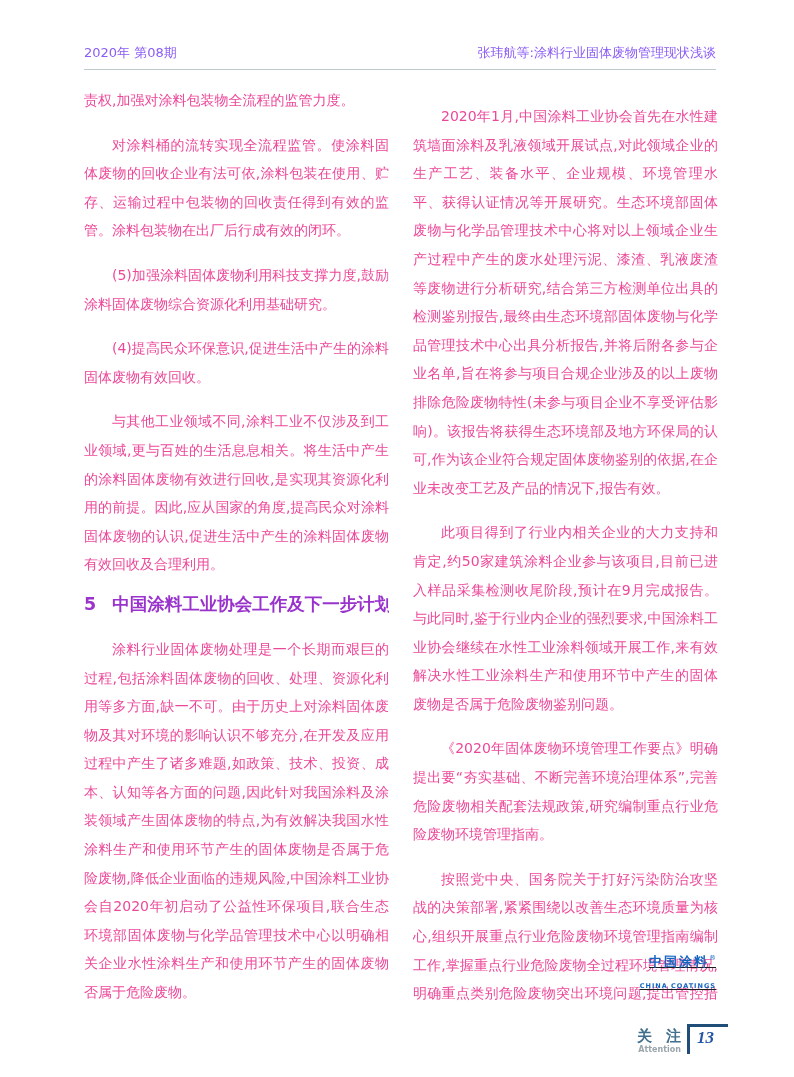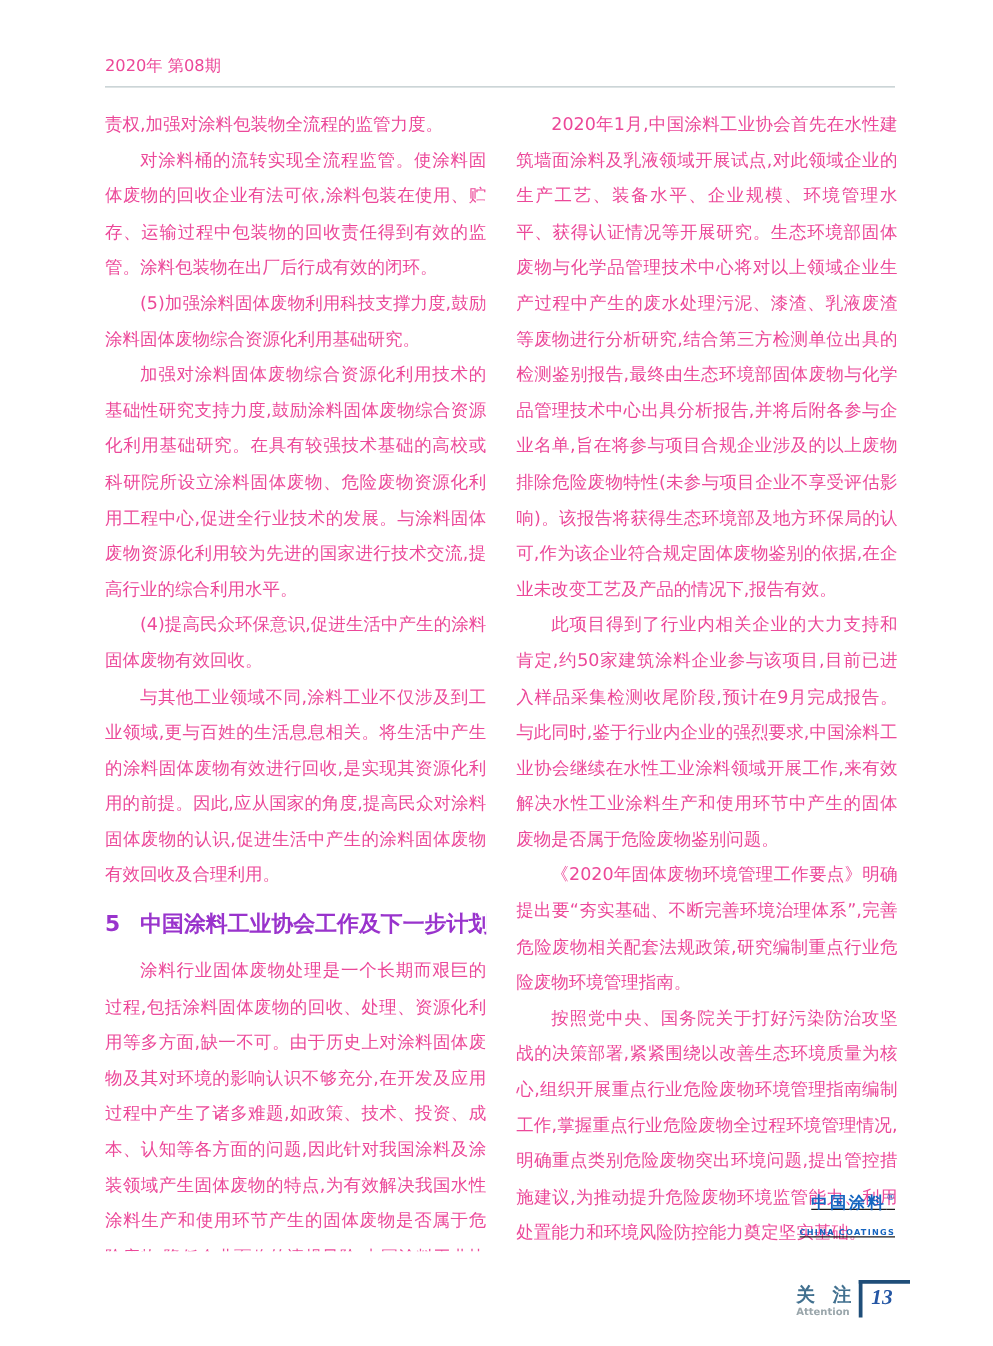--- a/index.html
+++ b/index.html
@@ -9,39 +9,39 @@
     color:#1c1c1c;
     position:relative;
     overflow:hidden;
   }
   .page{position:absolute;inset:0;background:#fff;}
 
   
   .page-header{
     position:absolute;left:84px;right:78px;top:44px;
     display:flex;justify-content:space-between;
-    font-size:13px;color:#ec4899;
+    font-size:13px;color:#8b5cf6;
     padding-bottom:7px;
     border-bottom:1px solid #bcc8ca;
   }
 
   
   .columns{
     position:absolute;left:84px;top:86px;
     width:634px;height:915px;
     display:flex;gap:24px;
   }
   .col{width:305px;height:100%;overflow:hidden;}
   .col p{
     margin:0;
     font-size:14px;line-height:28.6px;
     text-align:justify;text-justify:inter-ideograph;
     color:#ec4899;
   }
-  .col p.indent{text-indent:2em;}
+  .col p.indent{text-indent:2em;margin-top:16px;}
 
   .section-heading{
     margin:10px 0 8px 0;
     font-size:17.5px;font-weight:bold;
     color:#9933cc;
     line-height:30px;
     white-space:nowrap;
   }
   .section-heading .sec-num{margin-right:16px;}
 
@@ -57,21 +57,21 @@
   .brand-sub{
     font-size:6.5px;font-weight:bold;color:#1565c0;letter-spacing:1px;
     margin-top:13px;
   }
 
   
   .page-footer{
     position:absolute;right:66px;top:1024px;
     display:flex;align-items:flex-start;
   }
-  .footer-label{margin-right:6px;margin-top:4px;}
+  .footer-label{text-align:right;margin-right:6px;margin-top:4px;}
   .footer-cn{
     font-size:15px;font-weight:bold;color:#41708f;letter-spacing:14px;
     margin-right:-14px; 
     display:block;line-height:16px;
   }
   .footer-en{
     display:block;font-size:8px;color:#9aa6ab;line-height:9px;margin-top:1px;font-weight:bold;
   }
   .page-number{
     border-top:3px solid #1f4e79;
@@ -83,29 +83,29 @@
     line-height:20px;
   }
 </style>
 </head>
 <body>
 
 <div class="page">
 
   <div class="page-header">
     <span>2020年 第08期</span>
+    <span>张玮航等:涂料行业固体废物管理现状浅谈</span>
   </div>
 
   <div class="columns">
 
     <div class="col">
       <p>责权,加强对涂料包装物全流程的监管力度。</p>
       <p class="indent">对涂料桶的流转实现全流程监管。使涂料固体废物的回收企业有法可依,涂料包装在使用、贮存、运输过程中包装物的回收责任得到有效的监管。涂料包装物在出厂后行成有效的闭环。</p>
       <p class="indent">(5)加强涂料固体废物利用科技支撑力度,鼓励涂料固体废物综合资源化利用基础研究。</p>
-      <p class="indent">加强对涂料固体废物综合资源化利用技术的基础性研究支持力度,鼓励涂料固体废物综合资源化利用基础研究。在具有较强技术基础的高校或科研院所设立涂料固体废物、危险废物资源化利用工程中心,促进全行业技术的发展。与涂料固体废物资源化利用较为先进的国家进行技术交流,提高行业的综合利用水平。</p>
       <p class="indent">(4)提高民众环保意识,促进生活中产生的涂料固体废物有效回收。</p>
       <p class="indent">与其他工业领域不同,涂料工业不仅涉及到工业领域,更与百姓的生活息息相关。将生活中产生的涂料固体废物有效进行回收,是实现其资源化利用的前提。因此,应从国家的角度,提高民众对涂料固体废物的认识,促进生活中产生的涂料固体废物有效回收及合理利用。</p>
 
       <h2 class="section-heading">
         <span class="sec-num">5</span><span>中国涂料工业协会工作及下一步计划</span>
       </h2>
 
       <p class="indent">涂料行业固体废物处理是一个长期而艰巨的过程,包括涂料固体废物的回收、处理、资源化利用等多方面,缺一不可。由于历史上对涂料固体废物及其对环境的影响认识不够充分,在开发及应用过程中产生了诸多难题,如政策、技术、投资、成本、认知等各方面的问题,因此针对我国涂料及涂装领域产生固体废物的特点,为有效解决我国水性涂料生产和使用环节产生的固体废物是否属于危险废物,降低企业面临的违规风险,中国涂料工业协会自2020年初启动了公益性环保项目,联合生态环境部固体废物与化学品管理技术中心以明确相关企业水性涂料生产和使用环节产生的固体废物否属于危险废物。</p>
 
     </div>

